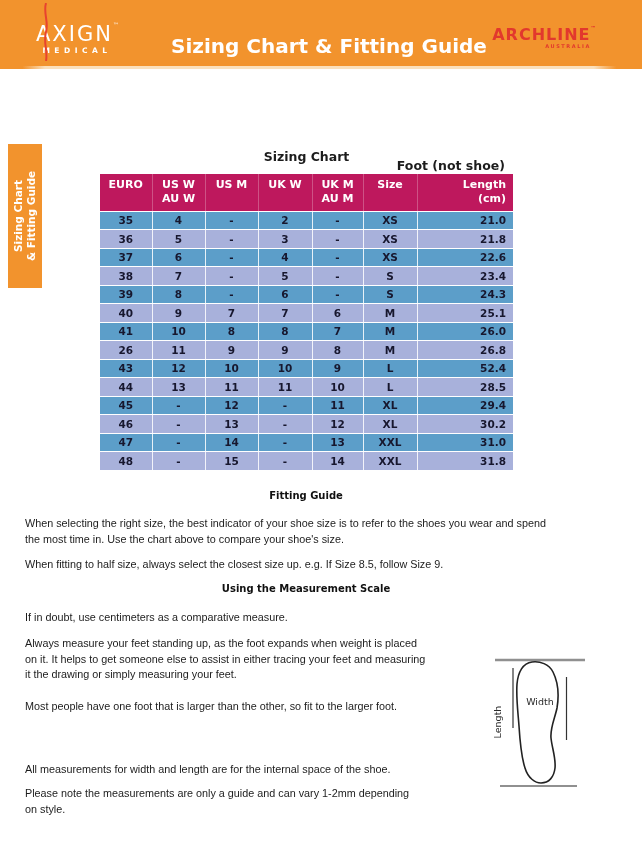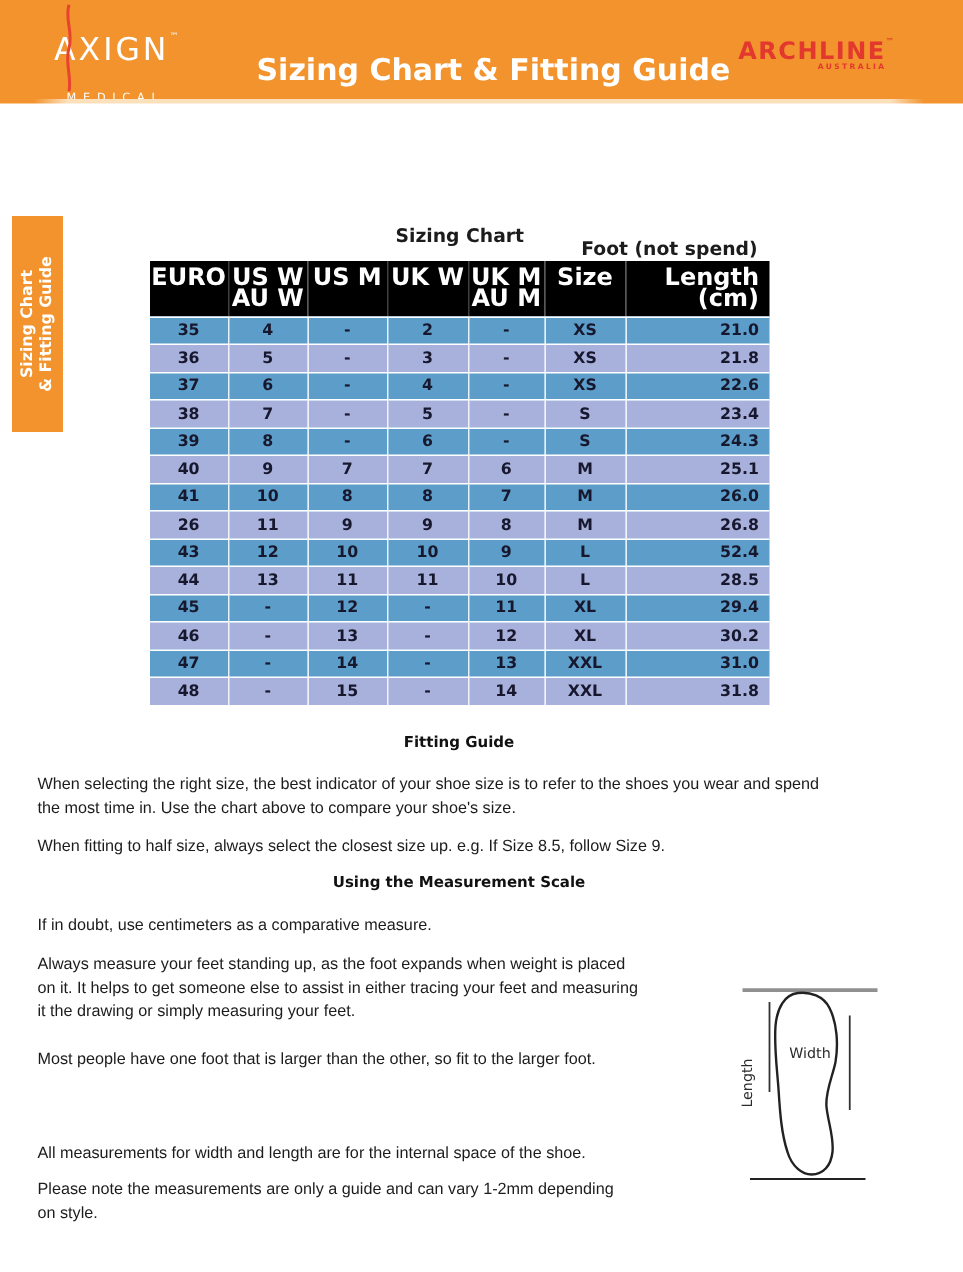--- a/index.html
+++ b/index.html
@@ -6,21 +6,21 @@
   .page{position:relative;width:642px;height:848px;background:#ffffff;overflow:hidden;
         font-family:"DejaVu Sans",sans-serif;}
 
   
   .banner{position:absolute;left:0;top:0;width:642px;height:66px;background:#F2932D;}
   .banner-edge{position:absolute;left:0;top:66px;width:642px;height:3px;
       background:linear-gradient(90deg,#F2932D 0 3.5%,#FBE0BC 7% 92.5%,#F2932D 96% 100%);}
   .axign{position:absolute;left:36px;top:13px;width:82px;text-align:center;color:#fff;}
   .axign-word{font-size:21px;letter-spacing:2px;font-weight:400;line-height:24px;}
   .axign-word sup{font-size:6px;vertical-align:14px;letter-spacing:0;}
-  .axign-sub{font-size:7.5px;font-weight:400;letter-spacing:4.5px;margin-top:15px;}
+  .axign-sub{font-size:7.5px;font-weight:700;letter-spacing:4.5px;margin-top:0;}
   .axign-squiggle{position:absolute;left:41px;top:3px;}
   .banner-title{position:absolute;left:171px;top:21px;width:300px;text-align:center;
       color:#fff;font-weight:700;font-size:20px;line-height:24px;white-space:nowrap;}
   .archline{position:absolute;right:46px;top:20px;text-align:right;color:#E2382D;}
   .archline-word{font-size:16px;font-weight:700;letter-spacing:1px;line-height:17px;}
   .archline-word sup{font-size:5.5px;vertical-align:10px;letter-spacing:0;}
   .archline-sub{font-size:5px;font-weight:700;letter-spacing:1.6px;margin-top:0;padding-right:5px;}
 
   
   .side-tab{position:absolute;left:8px;top:144px;width:34px;height:144px;background:#F2932D;}
@@ -31,21 +31,21 @@
 
   
   .chart-title{position:absolute;left:100px;top:149px;width:413px;text-align:center;
       font-weight:700;font-size:12.5px;color:#1c1c1c;}
   .foot-note{position:absolute;left:100px;top:158px;width:405px;text-align:right;
       font-weight:700;font-size:12.5px;color:#1c1c1c;}
 
   
   .sizing-table{position:absolute;left:100px;top:174px;width:413px;
       border-collapse:collapse;table-layout:fixed;}
-  .sizing-table th{background:#000000;color:#fff;font-weight:700;font-size:16px;
+  .sizing-table th{background:#be185d;color:#fff;font-weight:700;font-size:11px;
       line-height:14px;text-align:center;vertical-align:top;padding:4px 0 0 0;height:37px;
       box-sizing:border-box;white-space:pre-line;
       border-right:1px solid rgba(255,255,255,.25);border-bottom:1px solid #fff;}
   .sizing-table th:last-child{border-right:none;text-align:right;padding-right:7px;}
   .sizing-table td{height:18.5px;box-sizing:border-box;padding:0;text-align:center;
       font-weight:700;font-size:10.5px;color:#17172e;
       border-right:1px solid rgba(255,255,255,.85);border-bottom:1px solid #fff;}
   .sizing-table td:last-child{border-right:none;text-align:right;padding-right:7px;}
   .sizing-table tbody tr:nth-child(odd) td{background:#5C9EC9;}
   .sizing-table tbody tr:nth-child(even) td{background:#A8B1DB;}
@@ -81,21 +81,21 @@
     </div>
   </header>
   <div class="banner-edge"></div>
 
   <div class="side-tab">
     <div class="side-tab-text">Sizing Chart
 &amp; Fitting Guide</div>
   </div>
 
   <div class="chart-title">Sizing Chart</div>
-  <div class="foot-note">Foot (not spend)</div>
+  <div class="foot-note">Foot (not shoe)</div>
 
   <table class="sizing-table">
     <colgroup>
       <col style="width:52px">
         <col style="width:53px">
         <col style="width:53px">
       <col style="width:54px">
         <col style="width:51px">
         <col style="width:54px">
       <col style="width:96px">

